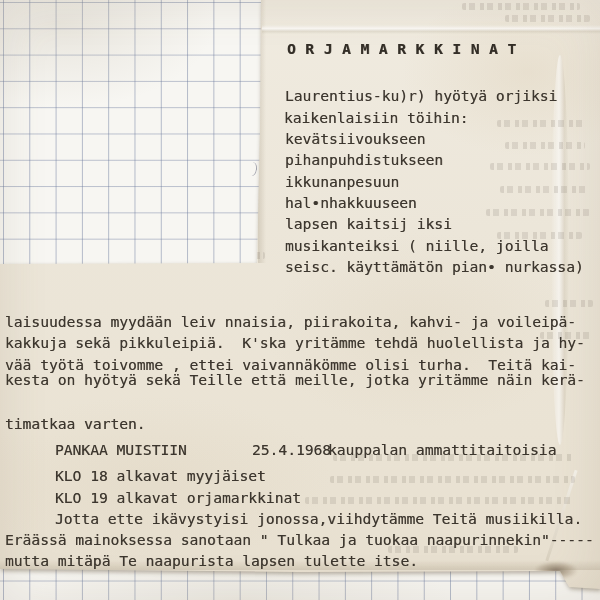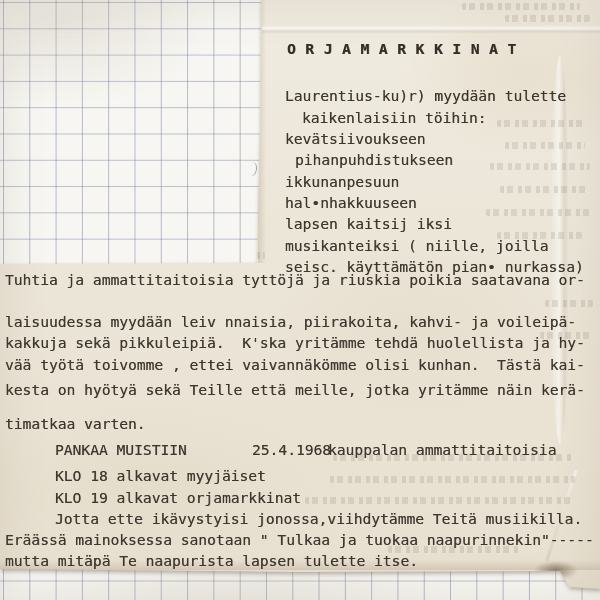--- a/index.html
+++ b/index.html
@@ -123,35 +123,34 @@
       <div class="sm" style="left:40px;top:252px;width:225px"></div>
       <div class="sm" style="left:545px;top:300px;width:48px"></div>
       <div class="sm" style="left:540px;top:332px;width:52px"></div>
       <div class="sm" style="left:333px;top:454px;width:240px"></div>
       <div class="sm" style="left:330px;top:476px;width:245px"></div>
       <div class="sm" style="left:305px;top:497px;width:270px"></div>
       <div class="sm" style="left:388px;top:546px;width:130px"></div>
 
       <div class="tl title" style="left:287px;top:41px">O R J A M A R K K I N A T</div>
 
-      <div class="tl" style="left:285px;top:88px">Laurentius-ku)r) myydään tulette</div>
-      <div class="tl" style="left:302px;top:110px">kaikenlaisiin töihin:</div>
+      <div class="tl" style="left:285px;top:88px">Laurentius-ku)r) hyötyä orjiksi</div>
+      <div class="tl" style="left:284px;top:110px">kaikenlaisiin töihin:</div>
       <div class="tl" style="left:285px;top:131px">kevätsiivoukseen</div>
-      <div class="tl" style="left:295px;top:152px">pihanpuhdistukseen</div>
+      <div class="tl" style="left:285px;top:152px">pihanpuhdistukseen</div>
       <div class="tl" style="left:285px;top:195px">hal•nhakkuuseen</div>
       <div class="tl" style="left:285px;top:174px">ikkunanpesuun</div>
       <div class="tl" style="left:285px;top:216px">lapsen kaitsij iksi</div>
       <div class="tl" style="left:285px;top:238px">musikanteiksi ( niille, joilla</div>
       <div class="tl" style="left:285px;top:259px">seisc. käyttämätön pian• nurkassa)</div>
 
-      <div class="tl" style="left:5px;top:272px">Tuhtia ja ammattitaitoisia tyttöjä ja riuskia poikia saatavana or-</div>
       <div class="tl" style="left:5px;top:314px">laisuudessa myydään leiv nnaisia, piirakoita, kahvi- ja voileipä-</div>
       <div class="tl" style="left:5px;top:335px">kakkuja sekä pikkuleipiä.  K'ska yritämme tehdä huolellista ja hy-</div>
-      <div class="tl" style="left:5px;top:357px">vää työtä toivomme , ettei vaivannäkömme olisi kunhan.  Tästä kai-</div>
-      <div class="tl" style="left:5px;top:382px">kesta on hyötyä sekä Teille että meille, jotka yritämme näin kerä-</div>
+      <div class="tl" style="left:5px;top:357px">vää työtä toivomme , ettei vaivannäkömme olisi turha.  Teitä kai-</div>
+      <div class="tl" style="left:5px;top:372px">kesta on hyötyä sekä Teille että meille, jotka yritämme näin kerä-</div>
       <div class="tl" style="left:5px;top:416px">timatkaa varten.</div>
 
       <div class="tl" style="left:55px;top:442px">PANKAA MUISTIIN</div>
       <div class="tl" style="left:252px;top:442px">25.4.1968</div>
       <div class="tl" style="left:328px;top:442px">kauppalan ammattitaitoisia</div>
 
       <div class="tl" style="left:55px;top:468px">KLO 18 alkavat myyjäiset</div>
       <div class="tl" style="left:55px;top:490px">KLO 19 alkavat orjamarkkinat</div>
 
       <div class="tl" style="left:55px;top:511px">Jotta ette ikävystyisi jonossa,viihdytämme Teitä musiikilla.</div>

